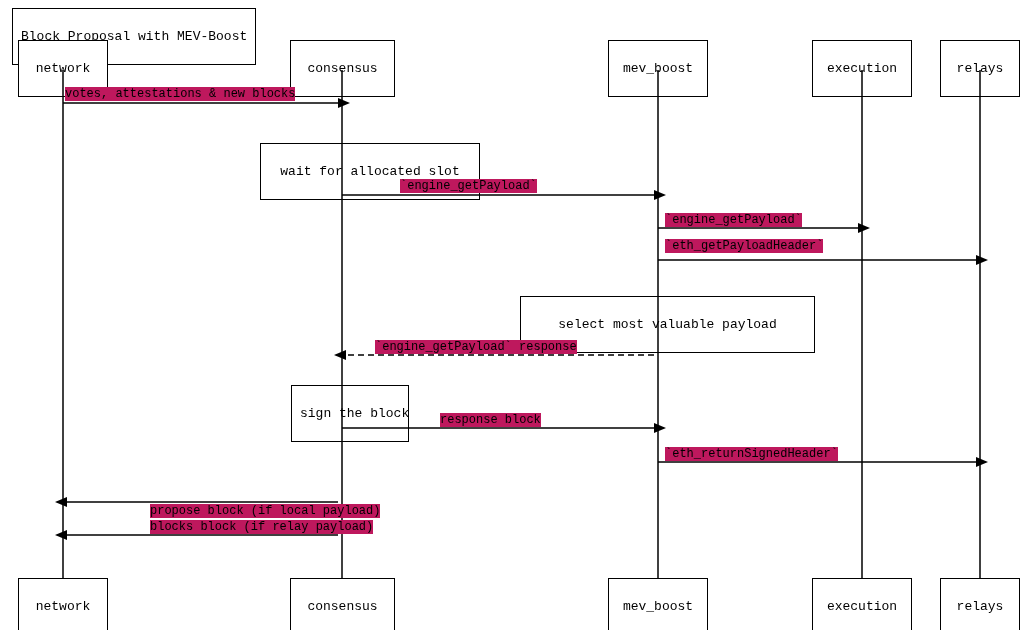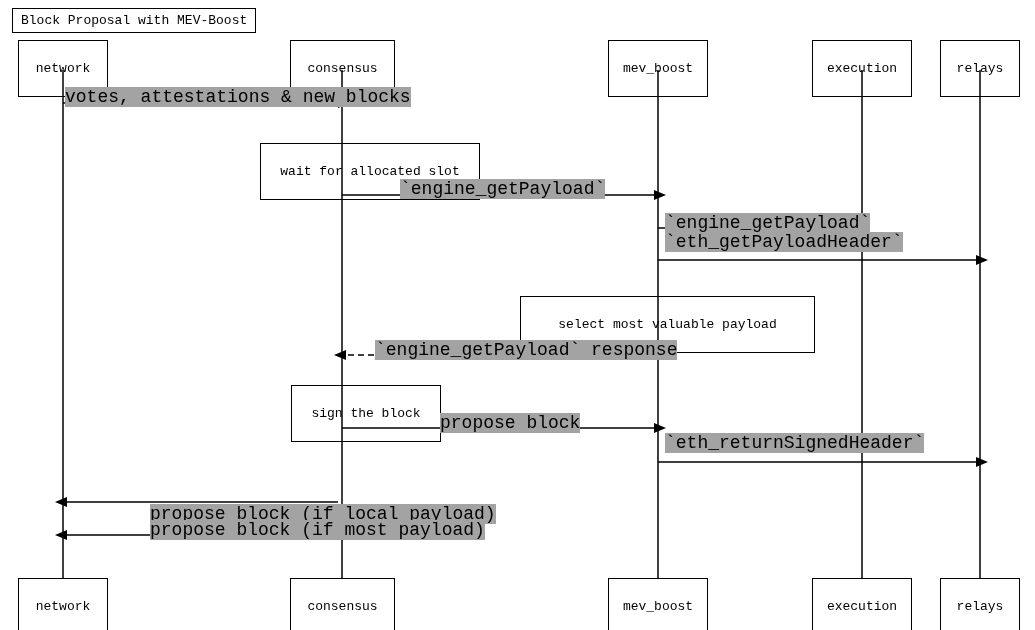--- a/index.html
+++ b/index.html
@@ -24,37 +24,37 @@
       padding: 20px 8px;
       font-family: 'Courier New', Courier, monospace;
       font-size: 13px;
       white-space: nowrap;
       text-align: center;
     }
     .title-box {
       position: absolute;
       border: 1.5px solid #000;
       background: #fff;
-      padding: 4px 8px;
+      padding: 20px 8px;
       font-family: 'Courier New', Courier, monospace;
       font-size: 13px;
     }
     svg {
       position: absolute;
       top: 0;
       left: 0;
       width: 1035px;
       height: 630px;
       pointer-events: none;
     }
     .label {
       position: absolute;
       font-family: 'Courier New', Courier, monospace;
-      font-size: 18px;
-      background: #a3a3a3;
+      font-size: 12px;
+      background: #be185d;
       white-space: nowrap;
       text-align: right;
     }
   </style>
 </head>
 <body>
 
 <div id="diagram">
 
   <div class="title-box" style="left:12px; top:8px;">Block Proposal with MEV-Boost</div>
@@ -68,21 +68,21 @@
   <div class="box" style="left:18px; top:578px; width:90px;">network</div>
   <div class="box" style="left:290px; top:578px; width:105px;">consensus</div>
   <div class="box" style="left:608px; top:578px; width:100px;">mev_boost</div>
   <div class="box" style="left:812px; top:578px; width:100px;">execution</div>
   <div class="box" style="left:940px; top:578px; width:80px;">relays</div>
 
   <div class="box" style="left:520px; top:296px; width:295px;">select most valuable payload</div>
 
   <div class="box" style="left:260px; top:143px; width:220px;">wait for allocated slot</div>
 
-  <div class="box" style="left:291px; top:385px; width:150px;">sign the block</div>
+  <div class="box" style="left:291px; top:385px; width:118px;text-align:right;">sign the block</div>
 
   <svg>
 
     <line x1="63" y1="70" x2="63" y2="578" stroke="#000" stroke-width="1.5"></line>
 
     <line x1="342" y1="70" x2="342" y2="578" stroke="#000" stroke-width="1.5"></line>
 
     <line x1="658" y1="70" x2="658" y2="578" stroke="#000" stroke-width="1.5"></line>
 
     <line x1="862" y1="70" x2="862" y2="578" stroke="#000" stroke-width="1.5"></line>
@@ -116,25 +116,25 @@
     <line x1="338" y1="535" x2="67" y2="535" stroke="#000" stroke-width="1.5"></line>
     <polygon points="67,530 55,535 67,540" fill="#000"></polygon>
   </svg>
 
   <div class="label" style="left:65px; top:87px;">votes, attestations &amp; new blocks</div>
 
   <div class="label" style="left:400px; top:179px;">`engine_getPayload`</div>
 
   <div class="label" style="left:665px; top:213px;">`engine_getPayload`</div>
 
-  <div class="label" style="left:665px; top:232px;">`eth_getPayloadHeader`</div>
+  <div class="label" style="left:665px; top:239px;">`eth_getPayloadHeader`</div>
 
   <div class="label" style="left:375px; top:340px;font-family:Liberation Mono, monospace;">`engine_getPayload` response</div>
 
-  <div class="label" style="left:440px; top:413px;">propose block</div>
+  <div class="label" style="left:440px; top:413px;">response block</div>
 
-  <div class="label" style="left:665px; top:433px;">`eth_returnSignedHeader`</div>
+  <div class="label" style="left:665px; top:447px;">`eth_returnSignedHeader`</div>
 
   <div class="label" style="left:150px; top:487px;margin-top:17px;">propose block (if local payload)</div>
 
-  <div class="label" style="left:150px; top:520px;">propose block (if most payload)</div>
+  <div class="label" style="left:150px; top:520px;">blocks block (if relay payload)</div>
 
 </div>
 
 </body></html>

